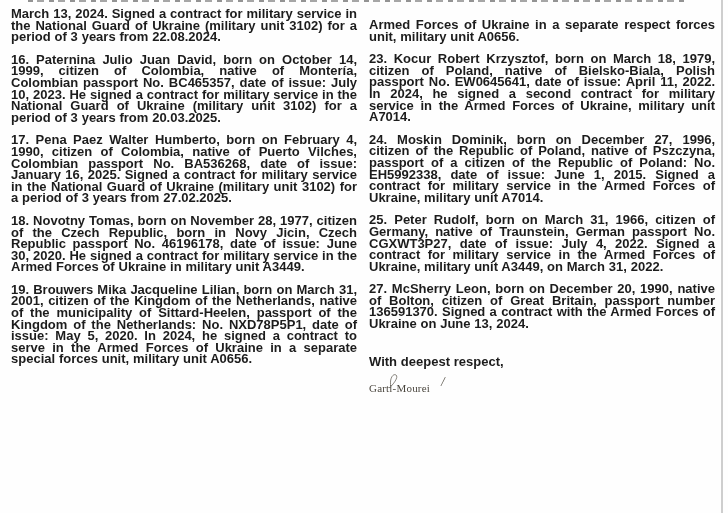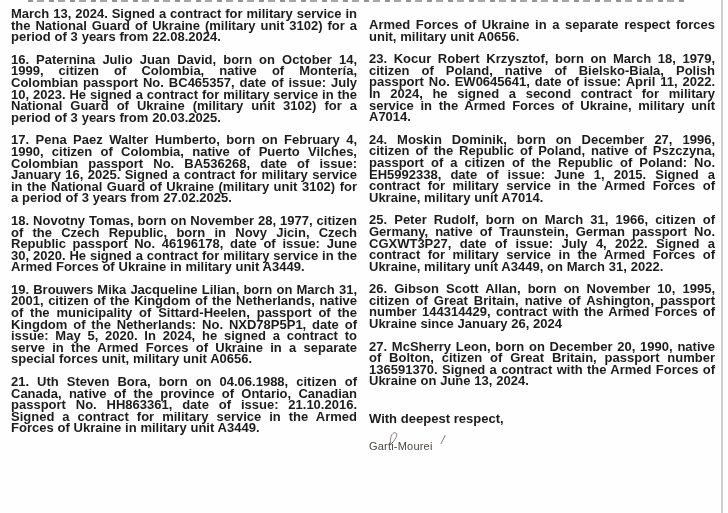--- a/index.html
+++ b/index.html
@@ -63,21 +63,21 @@
   .closing {
     margin-top: 26px !important;
     text-align: left;
   }
   .signature-row {
     position: relative;
     margin-top: 9px;
     height: 22px;
   }
   .sig-name {
-    font-family: Liberation Sans, sans-serif;
+    font-family: Liberation Serif, serif;
     font-size: 11px;
     font-weight: normal;
     color: #4b473f;
     letter-spacing: 0.2px;
   }
   .sig-pen-stroke {
     position: absolute;
     left: 0;
     top: -7px;
     pointer-events: none;
@@ -102,29 +102,27 @@
   <div class="edge-line-artifact"></div>
 
   <div class="columns">
 
     <div class="col col-left">
       <p>March 13, 2024. Signed a contract for military service in the National Guard of Ukraine (military unit 3102) for a period of 3 years from 22.08.2024.</p>
       <p>16. Paternina Julio Juan David, born on October 14, 1999, citizen of Colombia, native of Montería, Colombian passport No. BC465357, date of issue: July 10, 2023. He signed a contract for military service in the National Guard of Ukraine (military unit 3102) for a period of 3 years from 20.03.2025.</p>
       <p>17. Pena Paez Walter Humberto, born on February 4, 1990, citizen of Colombia, native of Puerto Vilches, Colombian passport No. BA536268, date of issue: January 16, 2025. Signed a contract for military service in the National Guard of Ukraine (military unit 3102) for a period of 3 years from 27.02.2025.</p>
       <p>18. Novotny Tomas, born on November 28, 1977, citizen of the Czech Republic, born in Novy Jicin, Czech Republic passport No. 46196178, date of issue: June 30, 2020. He signed a contract for military service in the Armed Forces of Ukraine in military unit A3449.</p>
       <p>19. Brouwers Mika Jacqueline Lilian, born on March 31, 2001, citizen of the Kingdom of the Netherlands, native of the municipality of Sittard-Heelen, passport of the Kingdom of the Netherlands: No. NXD78P5P1, date of issue: May 5, 2020. In 2024, he signed a contract to serve in the Armed Forces of Ukraine in a separate special forces unit, military unit A0656.</p>
-      <p>21. Uth Steven Bora, born on 04.06.1988, citizen of Canada, native of the province of Ontario, Canadian passport No. HH863361, date of issue: 21.10.2016. Signed a contract for military service in the Armed Forces of Ukraine in military unit A3449.</p>
     </div>
 
     <div class="col col-right">
       <p>Armed Forces of Ukraine in a separate respect forces unit, military unit A0656.</p>
       <p>23. Kocur Robert Krzysztof, born on March 18, 1979, citizen of Poland, native of Bielsko-Biala, Polish passport No. EW0645641, date of issue: April 11, 2022. In 2024, he signed a second contract for military service in the Armed Forces of Ukraine, military unit A7014.</p>
       <p>24. Moskin Dominik, born on December 27, 1996, citizen of the Republic of Poland, native of Pszczyna, passport of a citizen of the Republic of Poland: No. EH5992338, date of issue: June 1, 2015. Signed a contract for military service in the Armed Forces of Ukraine, military unit A7014.</p>
       <p>25. Peter Rudolf, born on March 31, 1966, citizen of Germany, native of Traunstein, German passport No. CGXWT3P27, date of issue: July 4, 2022. Signed a contract for military service in the Armed Forces of Ukraine, military unit A3449, on March 31, 2022.</p>
-      <p>26. Gibson Scott Allan, born on November 10, 1995, citizen of Great Britain, native of Ashington, passport number 144314429, contract with the Armed Forces of Ukraine since January 26, 2024</p>
       <p>27. McSherry Leon, born on December 20, 1990, native of Bolton, citizen of Great Britain, passport number 136591370. Signed a contract with the Armed Forces of Ukraine on June 13, 2024.</p>
 
       <p class="closing">With deepest respect,</p>
 
       <div class="signature-row">
         <span class="sig-name">Garti-Mourei</span>
         <svg class="sig-pen-stroke" width="80" height="20" viewBox="0 0 80 20">
           <path d="M22,16 C20,8 24,2 27,4 C30,6 24,14 20,17" fill="none" stroke="#5a564c" stroke-width="0.9" opacity="0.8"></path>
         </svg>
         <span class="sig-mark">/</span>

